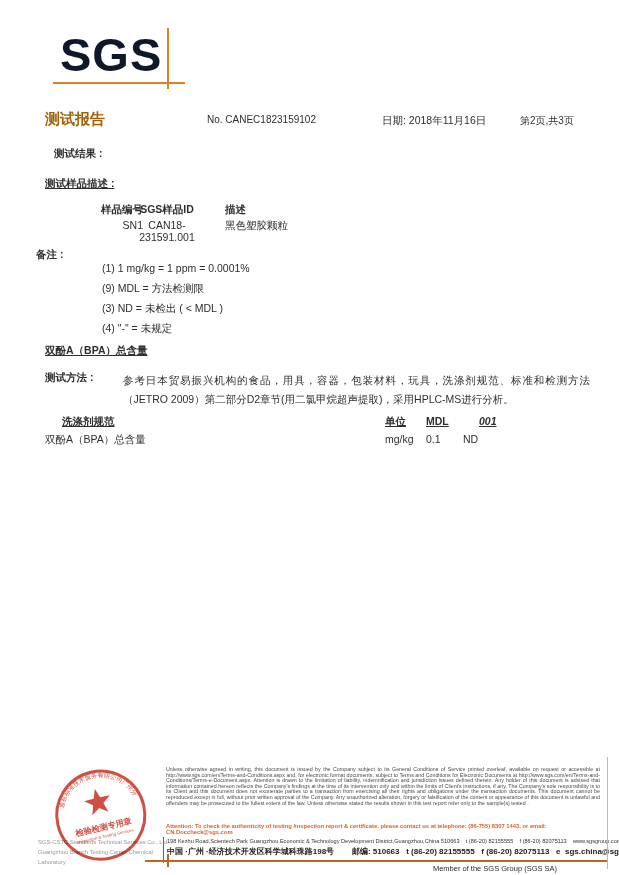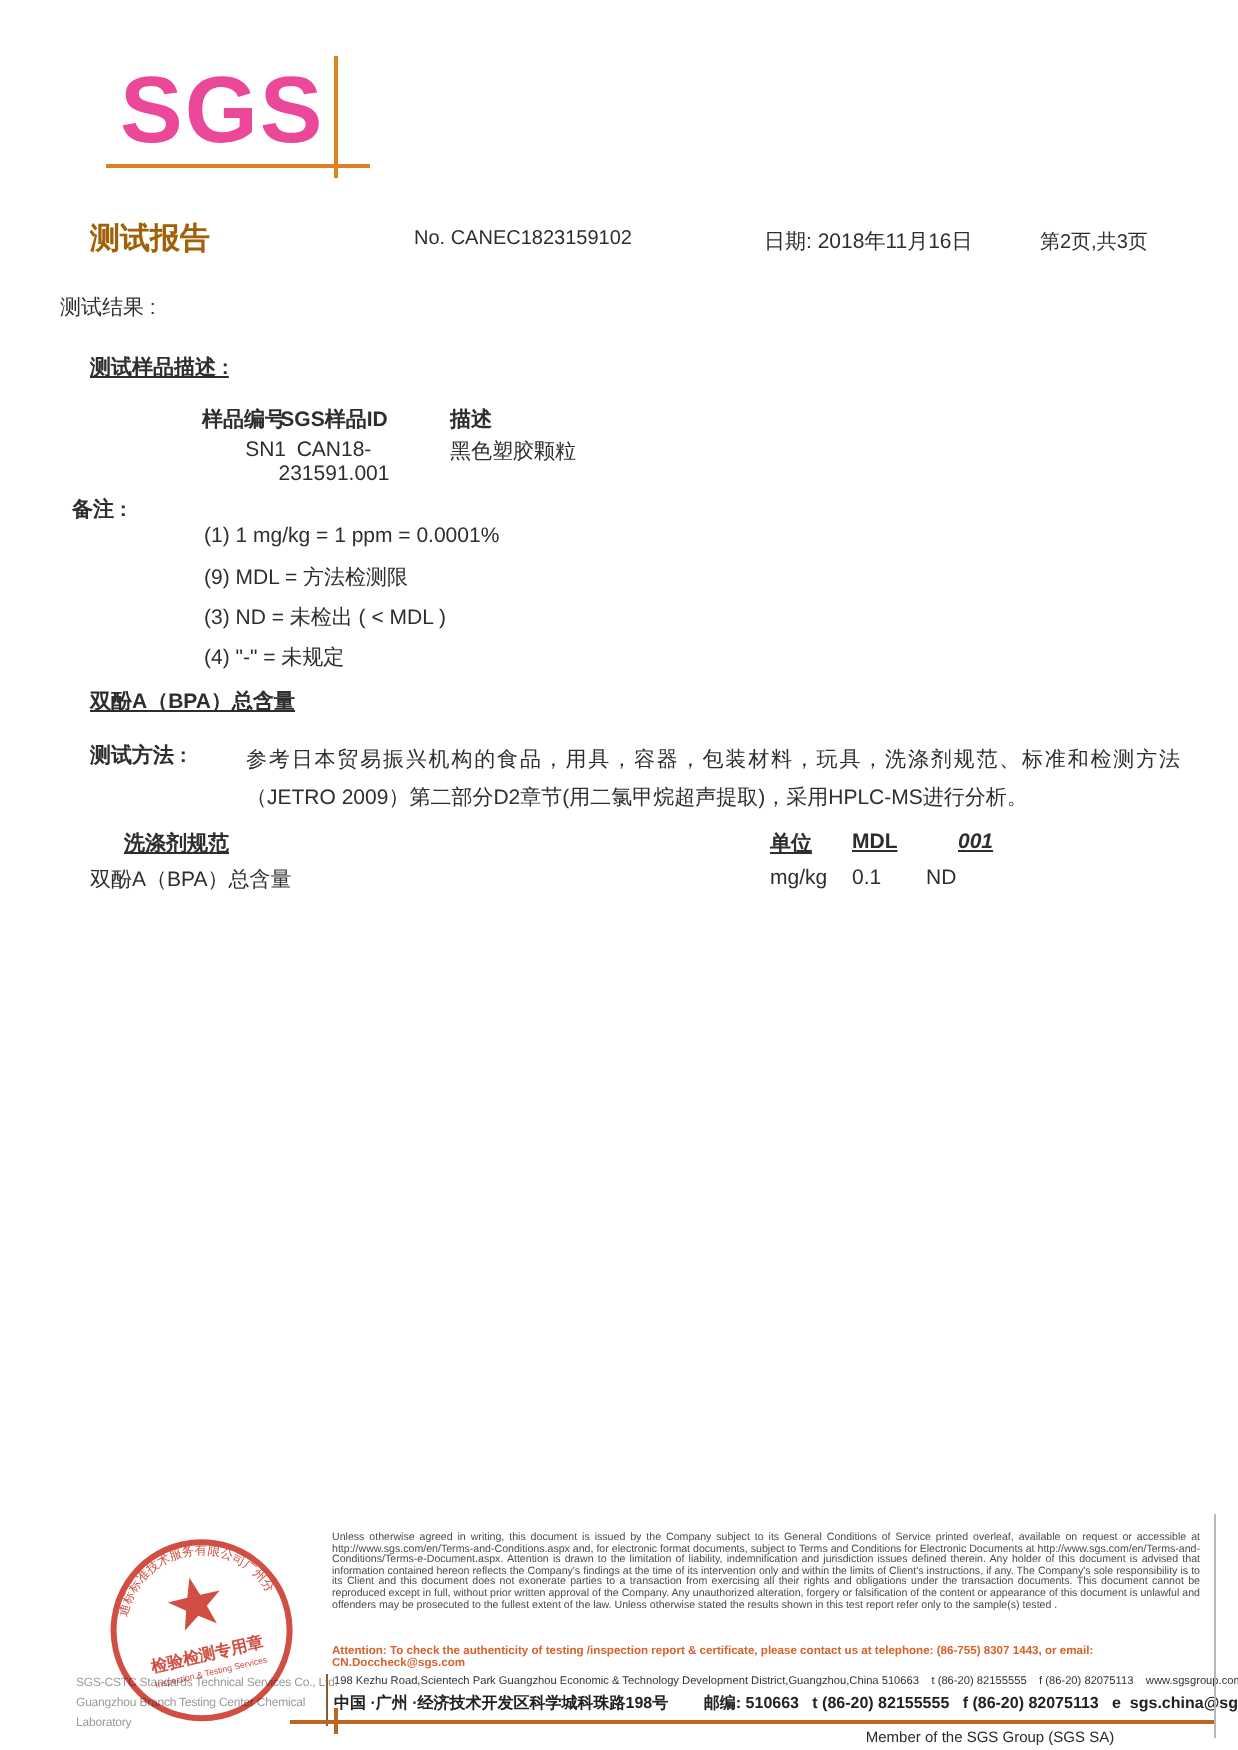--- a/index.html
+++ b/index.html
@@ -5,29 +5,29 @@
   html,body{margin:0;padding:0;}
   body{
     width:619px;height:875px;position:relative;background:#ffffff;
     font-family:"Liberation Sans","DejaVu Sans",sans-serif;
     color:#2e2e2e;font-size:10.5px;overflow:hidden;
   }
   .abs{position:absolute;}
   .u{text-decoration:underline;}
   .i{font-style:italic;padding-left:16px;}
   
-  .logo-text{left:60px;top:30px;font-size:47px;font-weight:bold;color:#ec4899;letter-spacing:1px;line-height:50px;}
+  .logo-text{left:60px;top:30px;font-size:47px;font-weight:bold;color:#0f172a;letter-spacing:1px;line-height:50px;}
   .logo-hline{left:53px;top:82px;width:132px;height:2px;background:#dd8224;}
   .logo-vline{left:167px;top:28px;width:2px;height:61px;background:#dd8224;}
   
   .title{left:45px;top:110px;font-size:15px;font-weight:bold;color:#a16207;}
   .hno{left:207px;top:114px;font-size:10px;}
   .hdate{left:382px;top:114px;font-size:10.5px;}
   .hpage{left:520px;top:114px;font-size:10px;}
-  .results-label{left:30px;top:147px;font-weight:normal;}
+  .results-label{left:54px;top:147px;font-weight:bold;}
   .sample-heading{left:45px;top:177px;font-weight:bold;text-decoration:underline;}
   
   .st-c1{left:58px;width:58px;text-align:right;margin-left:27px;}
   .st-c2{left:121px;width:92px;text-align:center;}
   .st-c3{left:225px;}
   .st-head{top:203px;font-weight:bold;}
   .st-row{top:219px;}
   .notes-heading{left:36px;top:248px;font-weight:bold;}
   .note{left:102px;}
   .bpa-heading{left:45px;top:344px;font-weight:bold;text-decoration:underline;}

